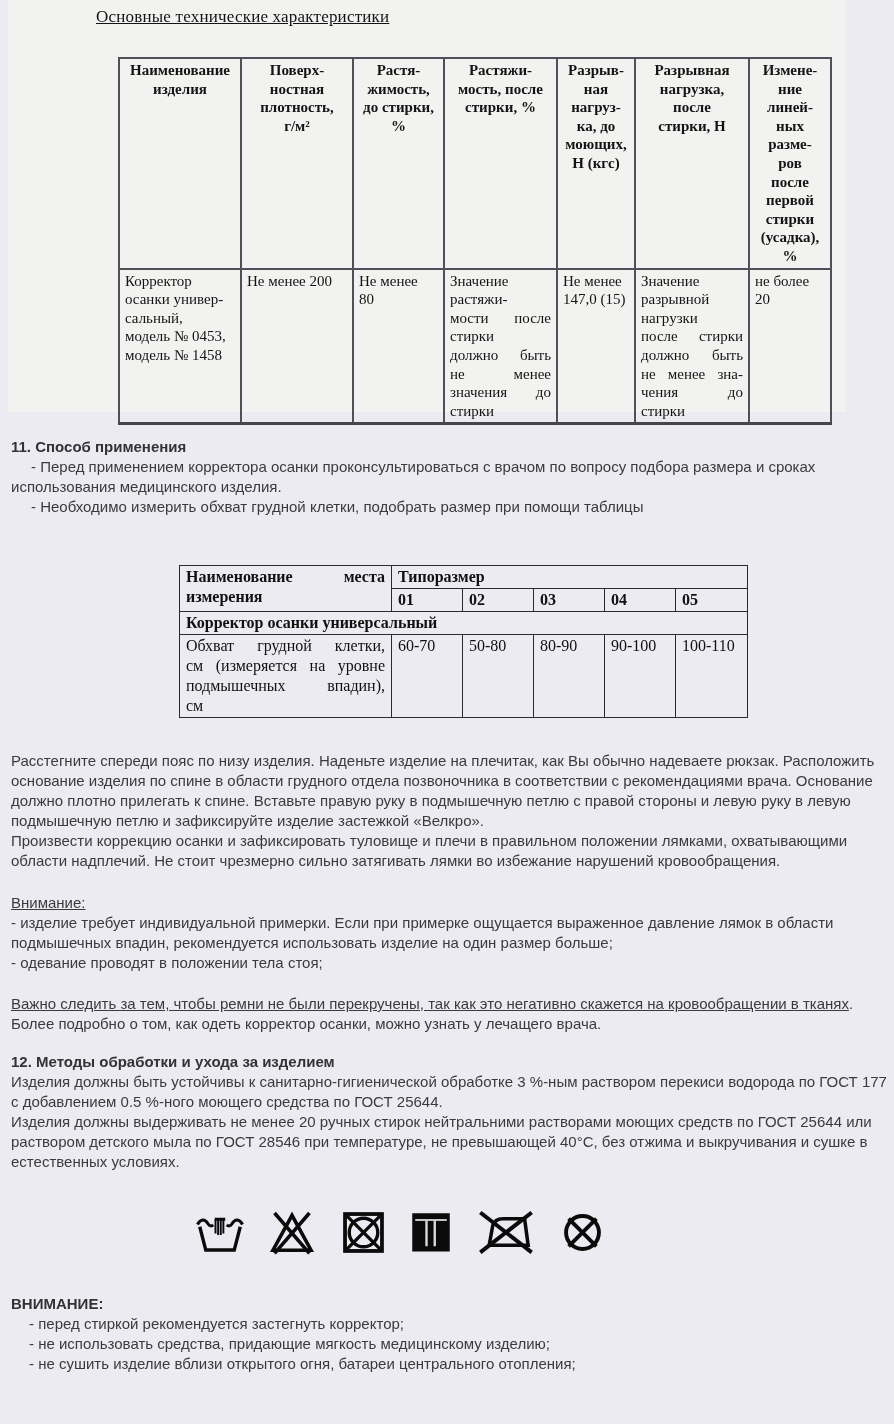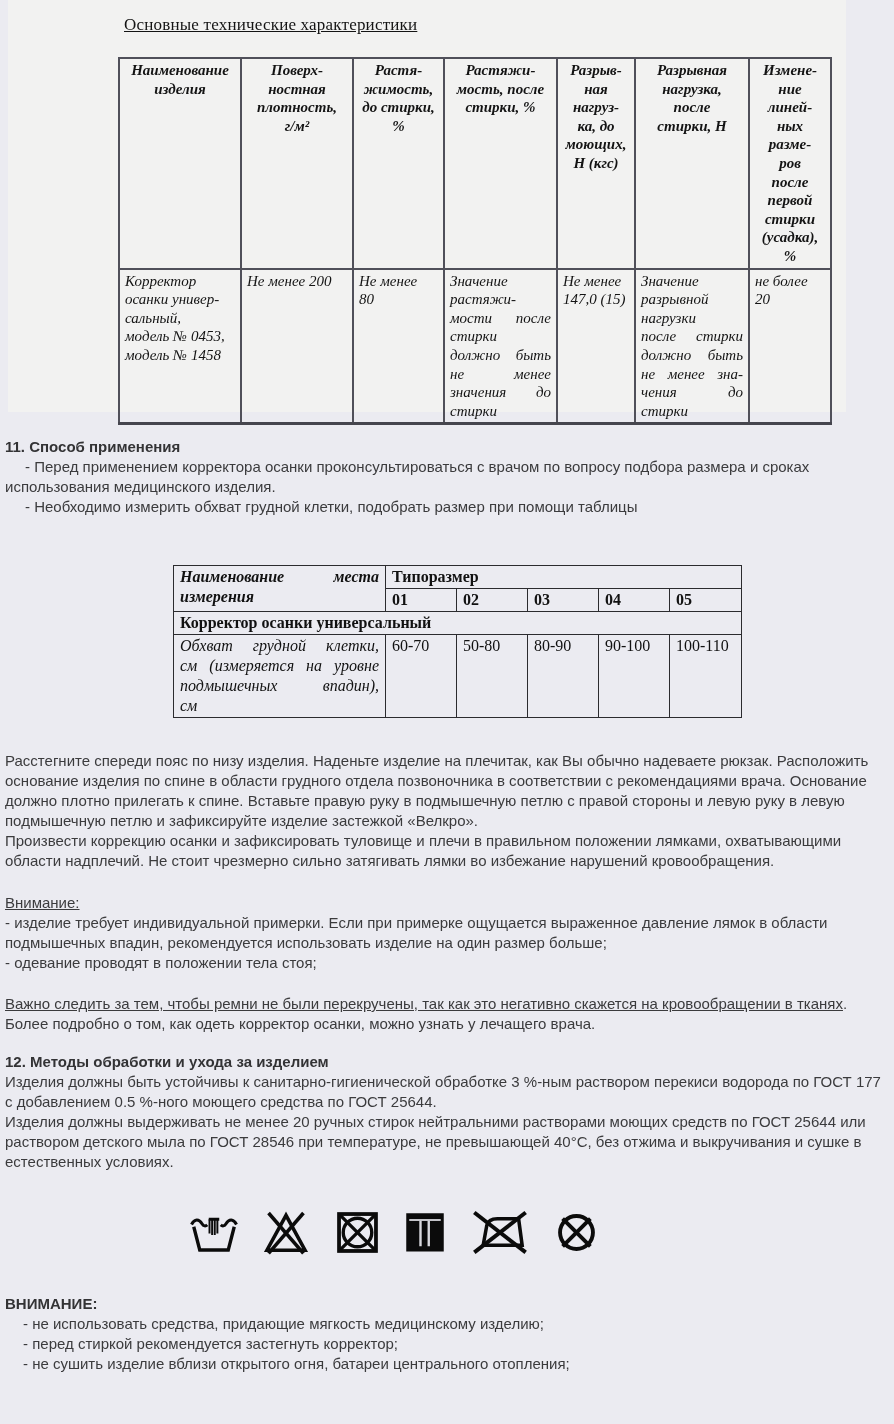--- a/index.html
+++ b/index.html
@@ -9,41 +9,41 @@
     font-family:"Liberation Sans",sans-serif;
     color:#3b3b3d;
   }
   
   .scan{
     position:relative;margin-left:8px;width:838px;height:412px;
     background:#f2f2f1;color:#141414;
     font-family:"Liberation Serif",serif;
   }
   .scan-title{
-    padding-top:15px;margin-left:116px;
+    padding-top:7px;margin-left:88px;
     font-size:17px;text-decoration:underline;letter-spacing:.2px;
   }
   table.t1{
     position:absolute;left:110px;top:57px;width:712px;
     border-collapse:collapse;table-layout:fixed;
     border:2px solid #50505a;border-bottom:3px solid #45454e;
   }
   table.t1 th,table.t1 td{
     border:2px solid #50505a;vertical-align:top;
     font-size:15px;line-height:18.6px;padding:2px 5px;
   }
   table.t1 th{font-weight:bold;text-align:center;}
   table.t1 tr.hdr{height:201px;}
   table.t1 tr.datarow{height:146px;}
-  .pre{white-space:pre-line;font-style:italic;}
+  .pre{white-space:pre-line;}
   .ctr{text-align:left;}
   .left{text-align:left;}
   .just{text-align:justify;text-align-last:justify;}
   
-  .body-text{padding-left:5px;width:876px;font-size:15px;line-height:20px;}
+  .body-text{padding-left:11px;width:876px;font-size:15px;line-height:20px;}
   .body-text p{margin:0;}
   .h{font-weight:bold;color:#333335;}
   .h11{margin-top:25px !important;}
   .indent{text-indent:20px;}
   
   table.t2{
     margin:48px 0 0 168px;width:568px;
     border-collapse:collapse;table-layout:fixed;
     font-family:"Liberation Serif",serif;color:#111;
   }
@@ -264,18 +264,18 @@
       <span>
         <svg width="45" height="45" viewBox="0 0 52 52">
           <circle cx="26" cy="26" r="19" fill="none" stroke="#0b0b0b" stroke-width="4.5"></circle>
           <line x1="10" y1="10" x2="42" y2="42" stroke="#0b0b0b" stroke-width="4.5"></line>
           <line x1="42" y1="10" x2="10" y2="42" stroke="#0b0b0b" stroke-width="4.5"></line>
         </svg>
       </span>
     </div>
 
     <p class="h att2-head">ВНИМАНИЕ:</p>
+    <p class="ind2">- перед стиркой рекомендуется застегнуть корректор;</p>
     <p class="ind2">- не использовать средства, придающие мягкость медицинскому изделию;</p>
-    <p class="ind2">- перед стиркой рекомендуется застегнуть корректор;</p>
     <p class="ind2">- не сушить изделие вблизи открытого огня, батареи центрального отопления;</p>
 
   </div>
 </div>
 
 </body></html>

